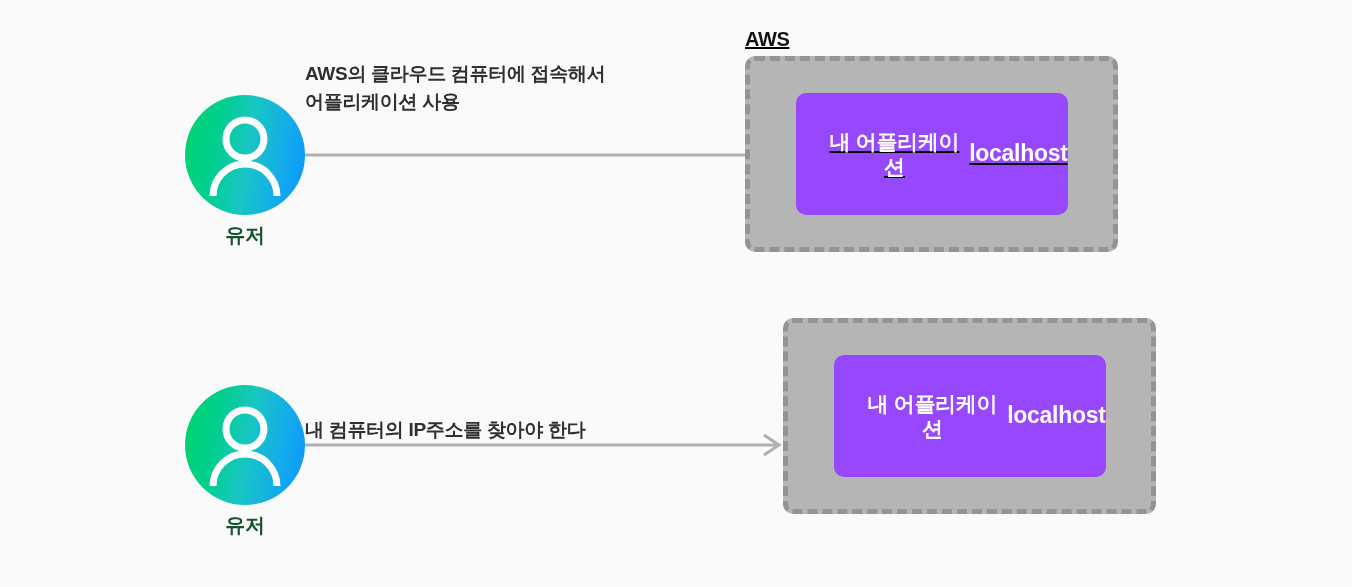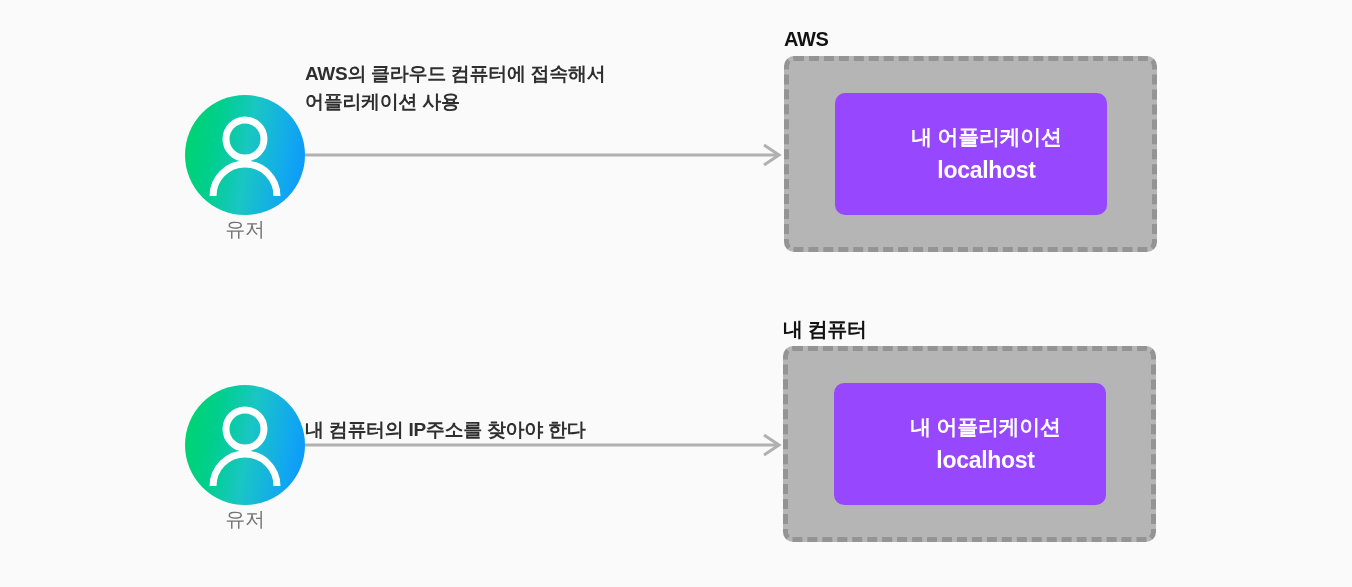--- a/index.html
+++ b/index.html
@@ -37,24 +37,24 @@
     display: block;
   }
   .avatar svg {
     position: absolute;
     left: 0;
     top: 0;
     width: 120px;
     height: 120px;
   }
   .actor-label {
-    margin-top: 2px;
+    margin-top: 8px;
     font-size: 20px;
-    font-weight: 400;
-    color: #737373;
+    font-weight: 700;
+    color: #14532d;
     letter-spacing: -0.2px;
     line-height: 1.2;
   }
 
   
   .flow {
     position: absolute;
   }
   .flow-caption {
     position: absolute;
@@ -94,21 +94,21 @@
     border-radius: 10px;
     display: flex;
     align-items: center;
     justify-content: center;
   }
   .app-card {
     box-sizing: border-box;
     background: #9748ff;
     border-radius: 10px;
     display: flex;
-    flex-direction: column;
+    flex-direction: row;
     align-items: center;
     justify-content: center;
     gap: 8px;
     padding-left: 32px;
   }
   .app-name,
   .app-host {
     color: #ffffff;
     font-weight: 700;
     letter-spacing: -0.3px;
@@ -137,21 +137,21 @@
     <div class="flow-caption" style="left:0; top:0; width:480px;">AWS의 클라우드 컴퓨터에 접속해서
 어플리케이션 사용</div>
     <div class="arrow" style="left:0; top:85px; width:480px;">
       <svg width="480" height="20" viewBox="0 0 480 20">
         <line x1="0" y1="10" x2="474" y2="10" stroke="#b0b0b0" stroke-width="3"></line>
         <polyline points="459,0 474,10 459,20" fill="none" stroke="#b0b0b0" stroke-width="3" stroke-linecap="butt" stroke-linejoin="miter"></polyline>
       </svg>
     </div>
   </div>
 
-  <div class="machine" style="left:784px; top:28px;">
+  <div class="machine" style="left:745px; top:28px;text-decoration:underline;">
     <div class="machine-title">AWS</div>
     <div class="machine-body" style="width:373px; height:196px;">
       <div class="app-card" style="width:272px; height:122px;">
         <div class="app-name">내 어플리케이션</div>
         <div class="app-host">localhost</div>
       </div>
     </div>
   </div>
 
   <div class="actor" style="left:165px; top:385px;">
@@ -168,21 +168,20 @@
     <div class="flow-caption" style="left:0; top:16px; width:480px;">내 컴퓨터의 IP주소를 찾아야 한다</div>
     <div class="arrow" style="left:0; top:35px; width:480px;">
       <svg width="480" height="20" viewBox="0 0 480 20">
         <line x1="0" y1="10" x2="474" y2="10" stroke="#b0b0b0" stroke-width="3"></line>
         <polyline points="459,0 474,10 459,20" fill="none" stroke="#b0b0b0" stroke-width="3" stroke-linecap="butt" stroke-linejoin="miter"></polyline>
       </svg>
     </div>
   </div>
 
   <div class="machine" style="left:783px; top:318px;">
-    <div class="machine-title">내 컴퓨터</div>
     <div class="machine-body" style="width:373px; height:196px;">
       <div class="app-card" style="width:272px; height:122px;">
         <div class="app-name">내 어플리케이션</div>
         <div class="app-host">localhost</div>
       </div>
     </div>
   </div>
 
 </div>
 

